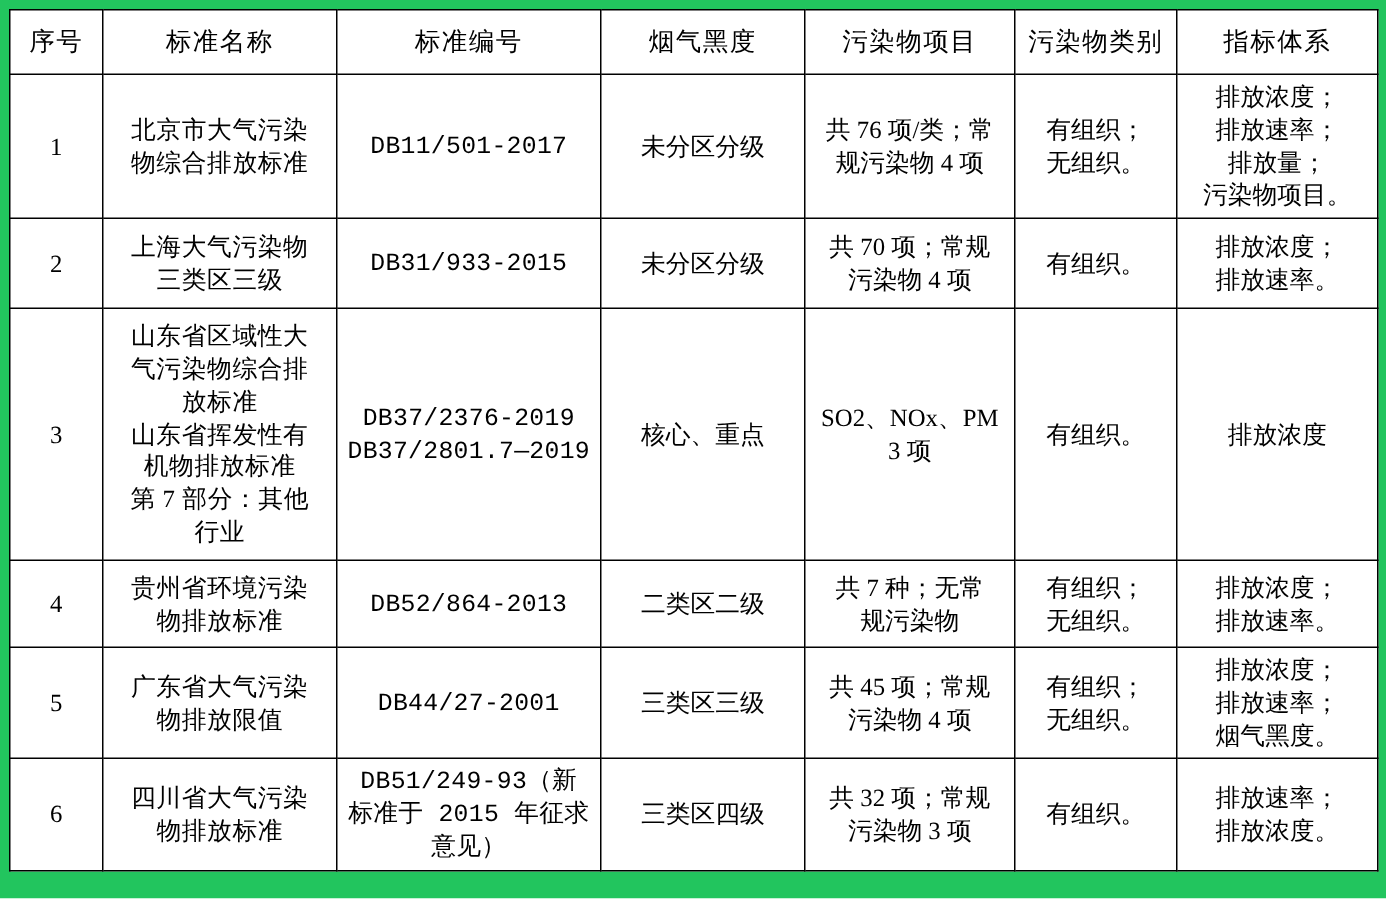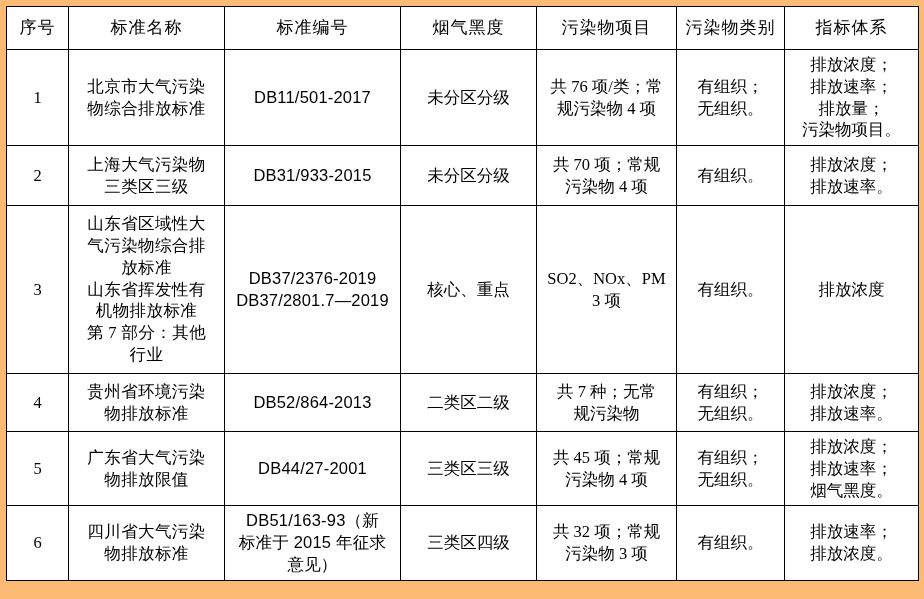--- a/index.html
+++ b/index.html
@@ -12,21 +12,21 @@
     height: 599px;
     font-family: "Liberation Serif", "DejaVu Serif", serif;
     color: #000000;
     overflow: hidden;
   }
   .sheet {
     width: 924px;
     height: 599px;
     box-sizing: border-box;
     padding: 6px 6px 0 6px;
-    background: #fdba74;
+    background: #22c55e;
   }
   table.std-table {
     width: 912px;
     border-collapse: collapse;
     table-layout: fixed;
     background: #ffffff;
   }
   table.std-table td,
   table.std-table th {
     border: 1px solid #000000;
@@ -49,21 +49,21 @@
   .c-code { width: 176px; }
   .c-grade { width: 136px; }
   .c-item { width: 140px; }
   .c-cat { width: 108px; }
   .c-sys { width: 134px; }
 
   td.cell-name {
     letter-spacing: 0.4px;
   }
   td.cell-code {
-    font-family: Liberation Sans, sans-serif;
+    font-family: Liberation Mono, monospace;
     letter-spacing: 0.2px;
   }
   td.cell-idx {
     font-size: 16.5px;
   }
   .lines span {
     display: block;
   }
   .row-h1 { height: 82px; }
   .row-h2 { height: 60px; }
@@ -235,21 +235,21 @@
         </td>
       </tr>
 
       <tr class="row-h6">
         <td class="cell-idx">6</td>
         <td class="cell-name lines">
           <span>四川省大气污染</span>
           <span>物排放标准</span>
         </td>
         <td class="cell-code lines">
-          <span>DB51/163-93（新</span>
+          <span>DB51/249-93（新</span>
           <span>标准于 2015 年征求</span>
           <span>意见）</span>
         </td>
         <td class="lines">
           <span>三类区四级</span>
         </td>
         <td class="lines">
           <span>共 32 项；常规</span>
           <span>污染物 3 项</span>
         </td>

